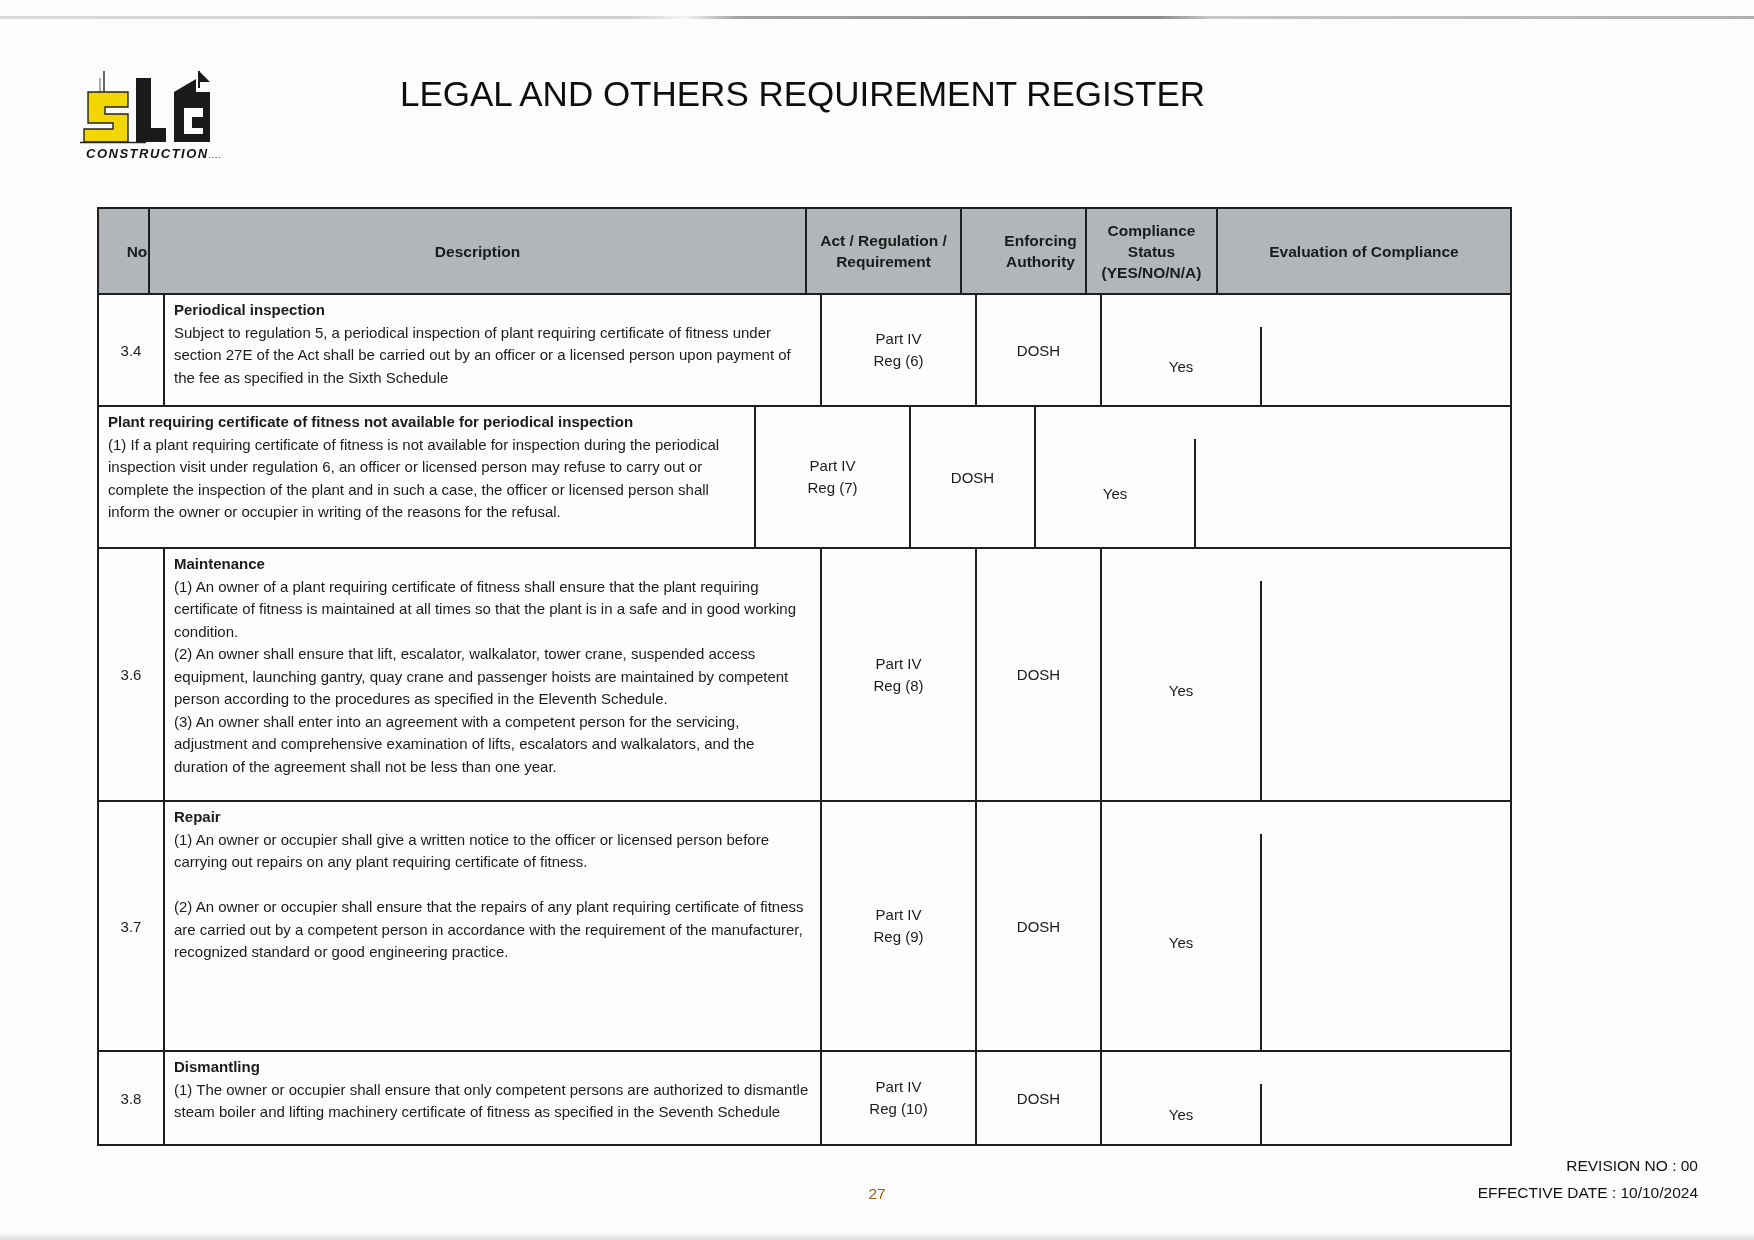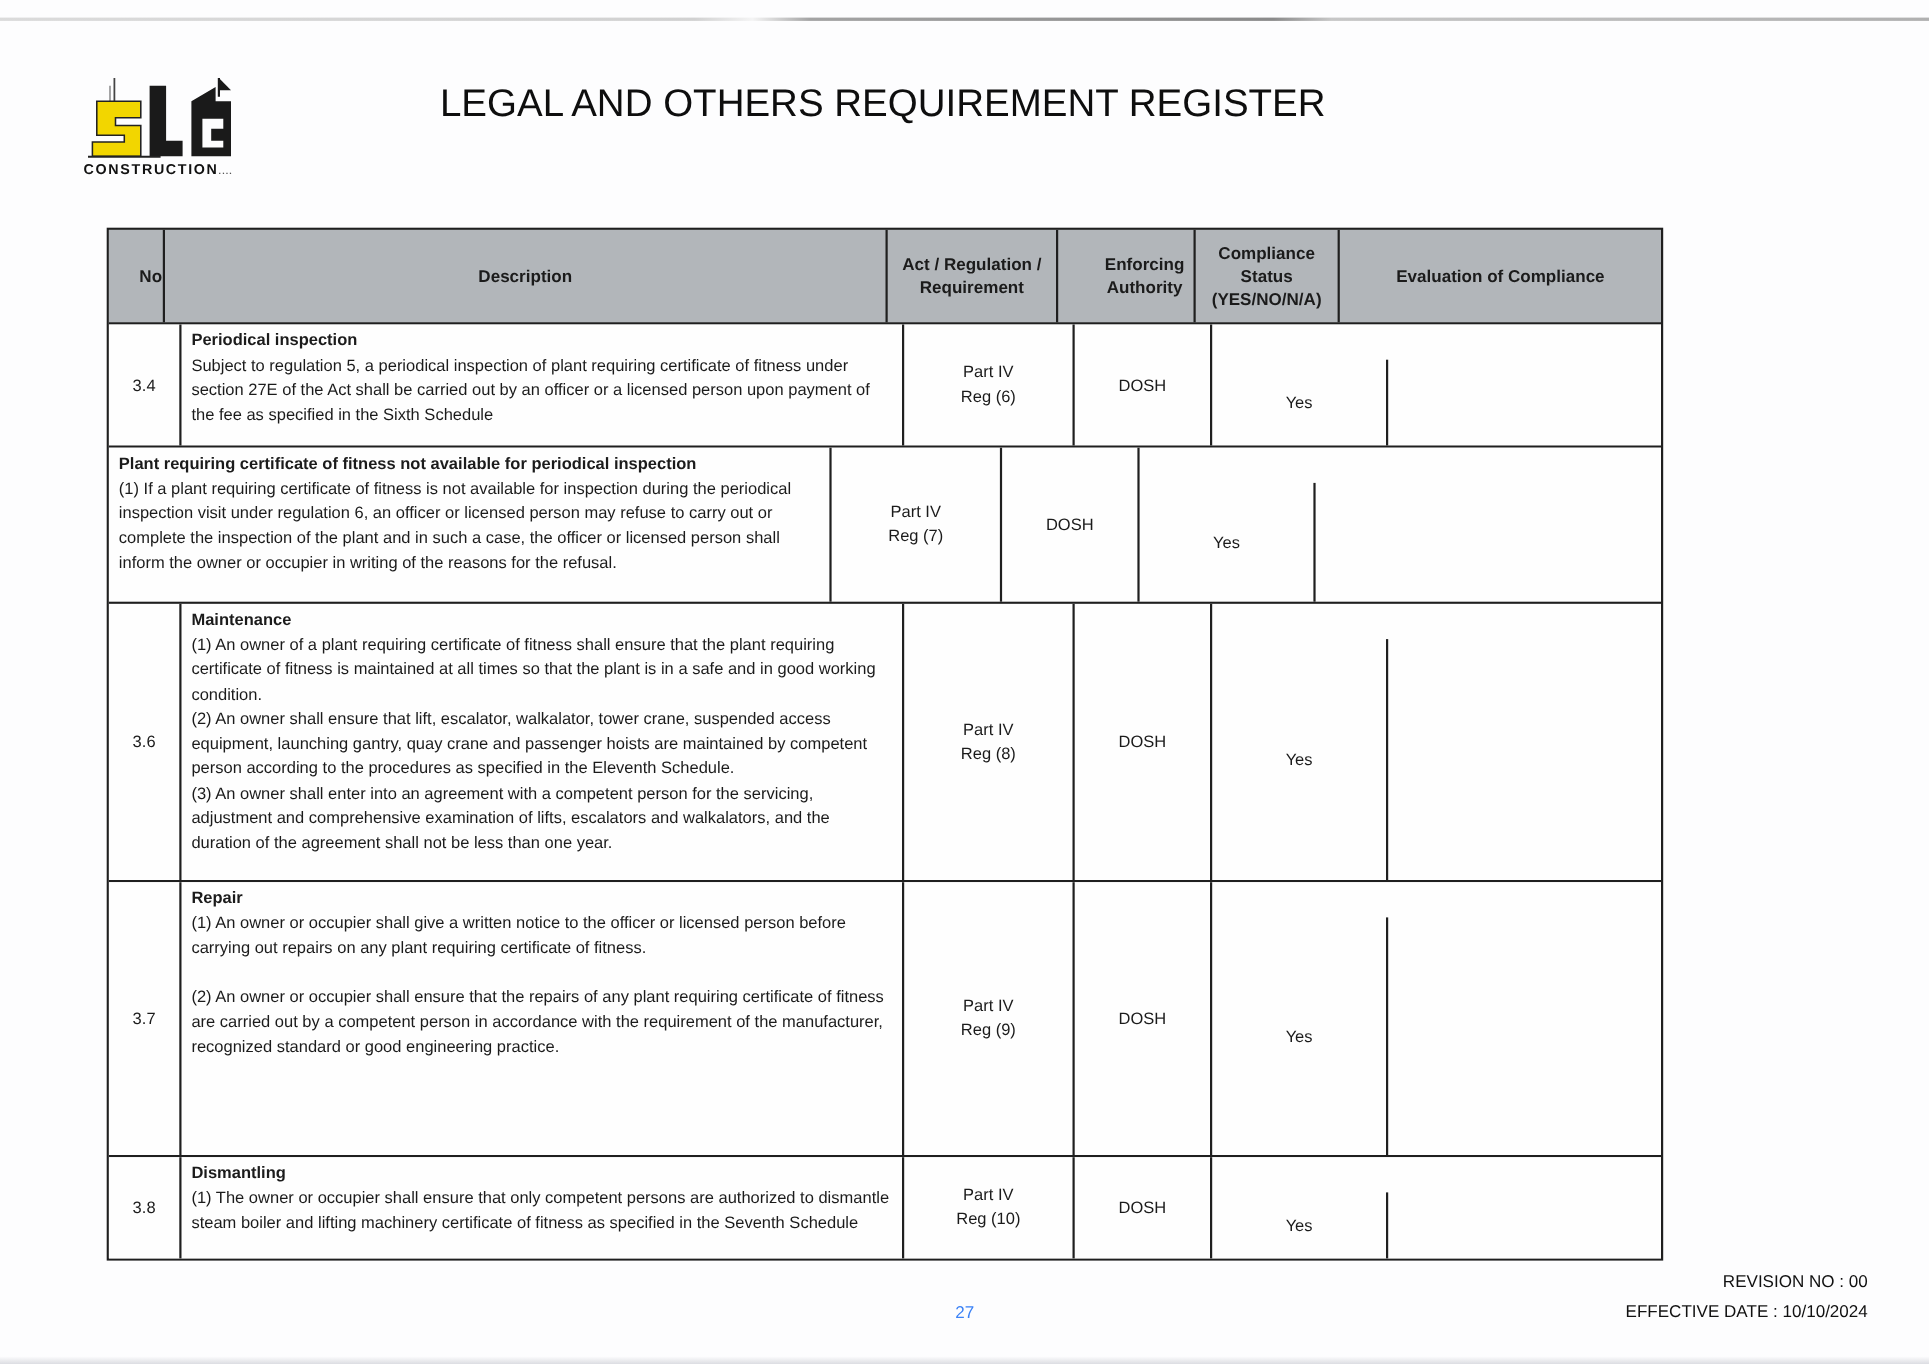--- a/index.html
+++ b/index.html
@@ -20,22 +20,23 @@
   }
   .scan-bottom {
     position:absolute; bottom:0; left:0; width:100%; height:7px;
     background:linear-gradient(180deg, rgba(214,216,222,0) 0%, #dcdde2 100%);
   }
   
   .logo { position:absolute; left:76px; top:66px; width:195px; }
   .logo svg { display:block; }
   .logo-caption {
     font-weight:bold; font-size:13px; letter-spacing:1.5px;
-    color:#111; margin-top:-8px; 
+    color:#111; margin-top:-8px; margin-left:10px;
     font-family:"Liberation Sans", sans-serif;
+    font-style:italic;
   }
   .logo-caption .dots { font-size:8px; letter-spacing:1px; color:#555; }
   
   .doc-title {
     position:absolute; left:95px; top:74px; width:1415px;
     text-align:center; font-size:35px; font-weight:400; color:#0e0e0e;
     font-family:"Liberation Sans", sans-serif;
   }
   
   .reg-table {
@@ -73,21 +74,21 @@
   
   .th-no   { width:51px;padding-left:37px; }
   .th-desc { width:657px; }
   .th-act  { width:155px; }
   .th-auth { width:125px;padding-left:44px; }
   .th-comp { width:131px; }
   .th-eval { flex:1; }
   
   .page-number {
     position:absolute; left:0; top:1185px; width:1754px;
-    text-align:center; font-size:15.5px; color:#3b82f6;
+    text-align:center; font-size:15.5px; color:#a16207;
   }
   .footer-rev {
     position:absolute; right:56px; top:1152px;
     text-align:right; font-size:15.5px; line-height:27px; color:#111;
   }
 </style>
 </head>
 <body>
 
 <div class="page">

